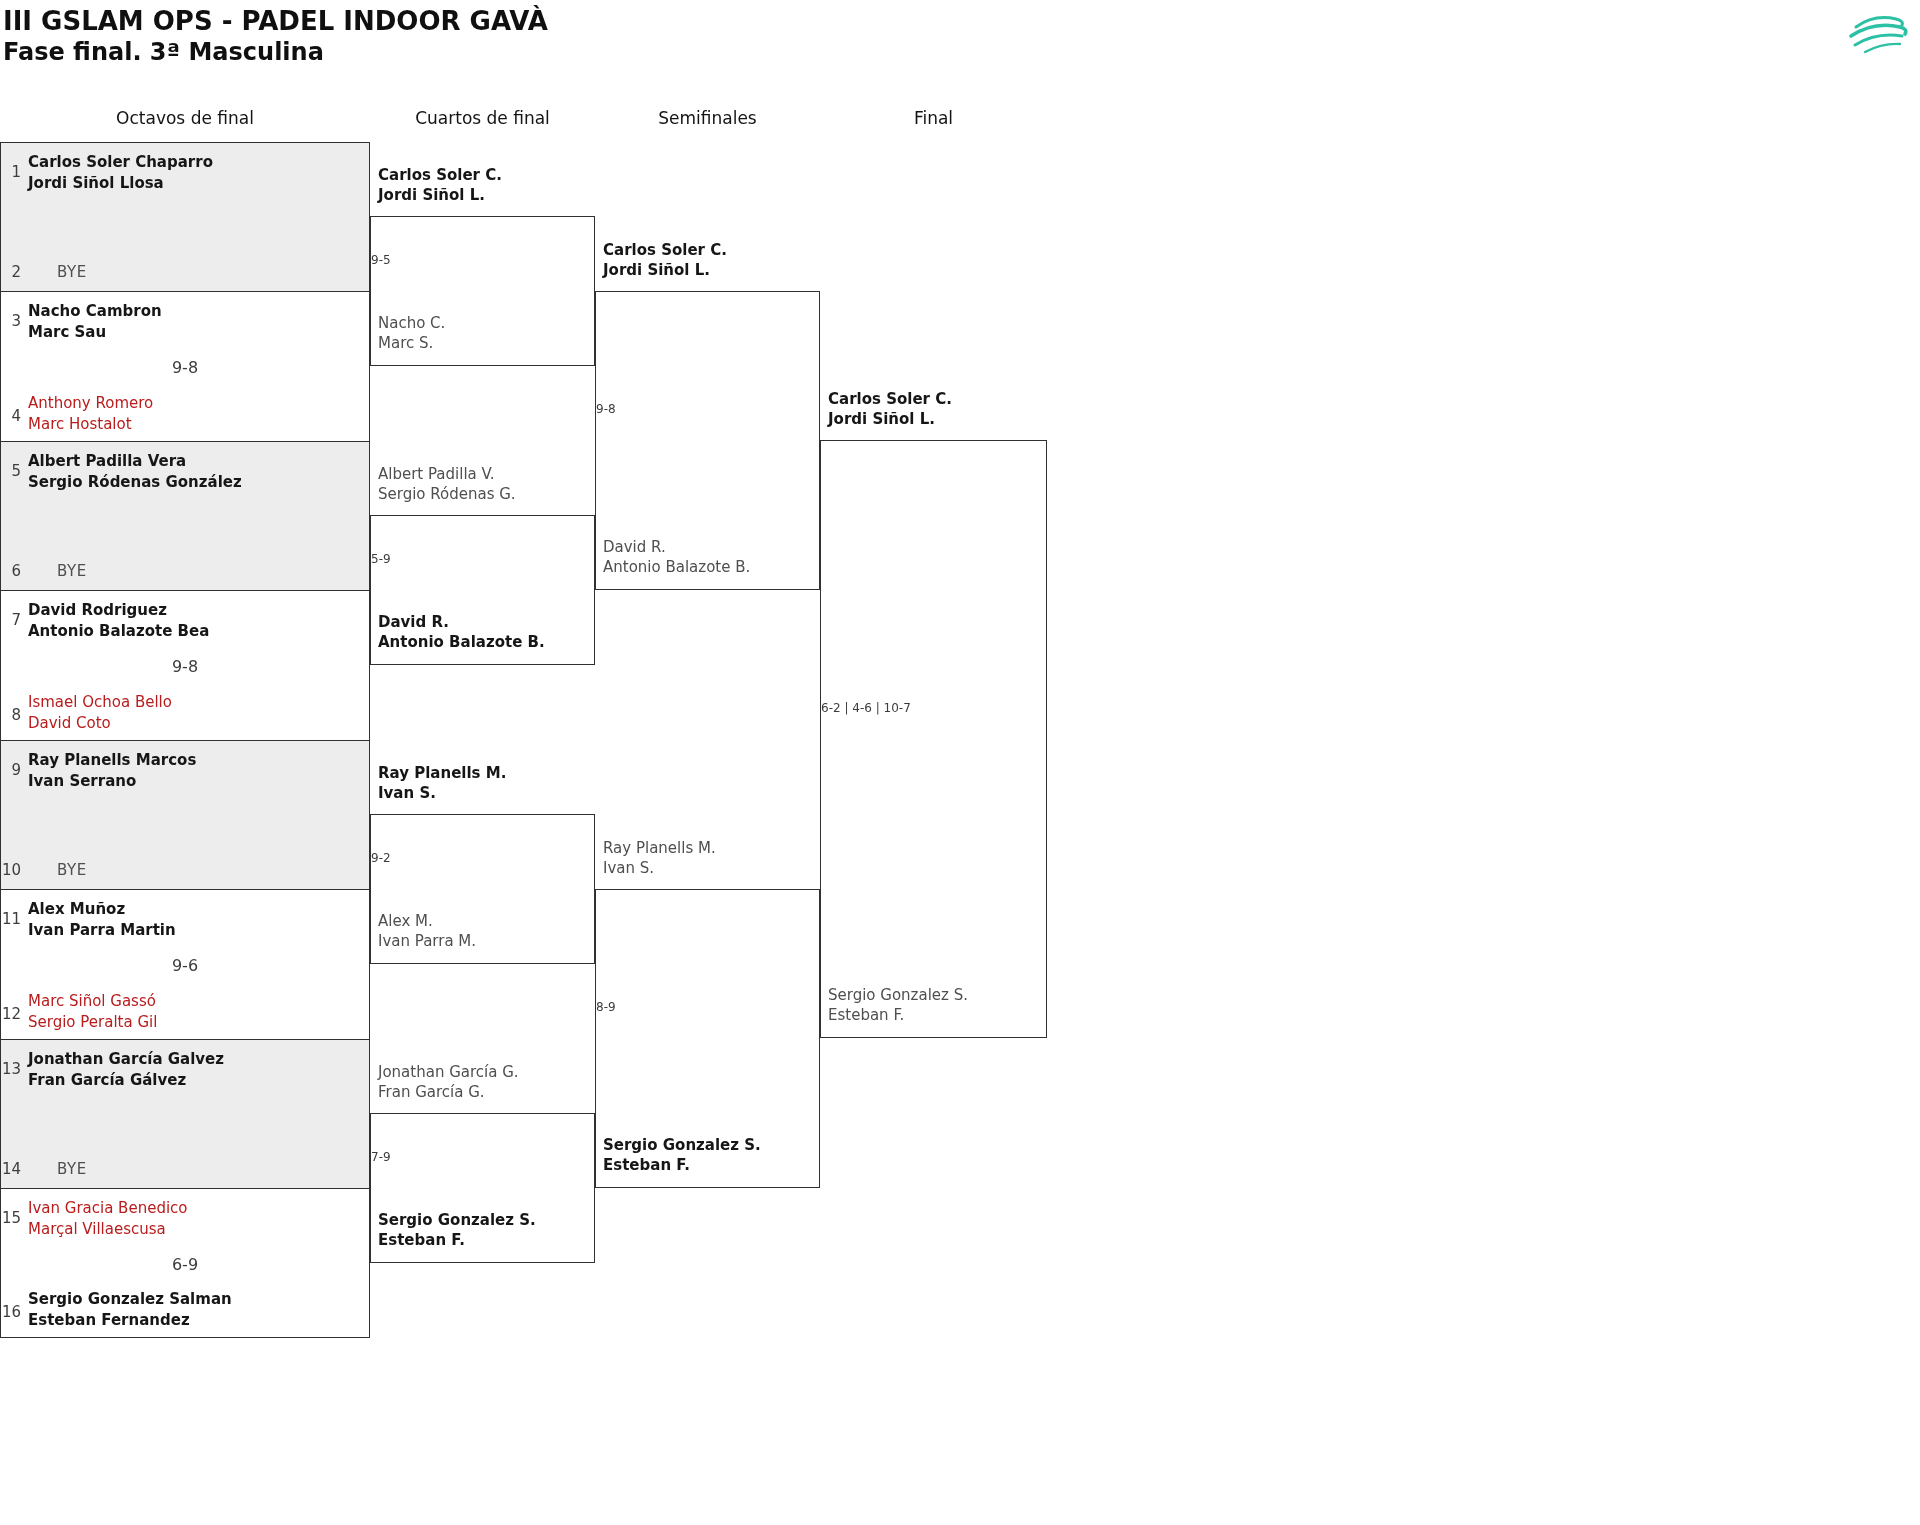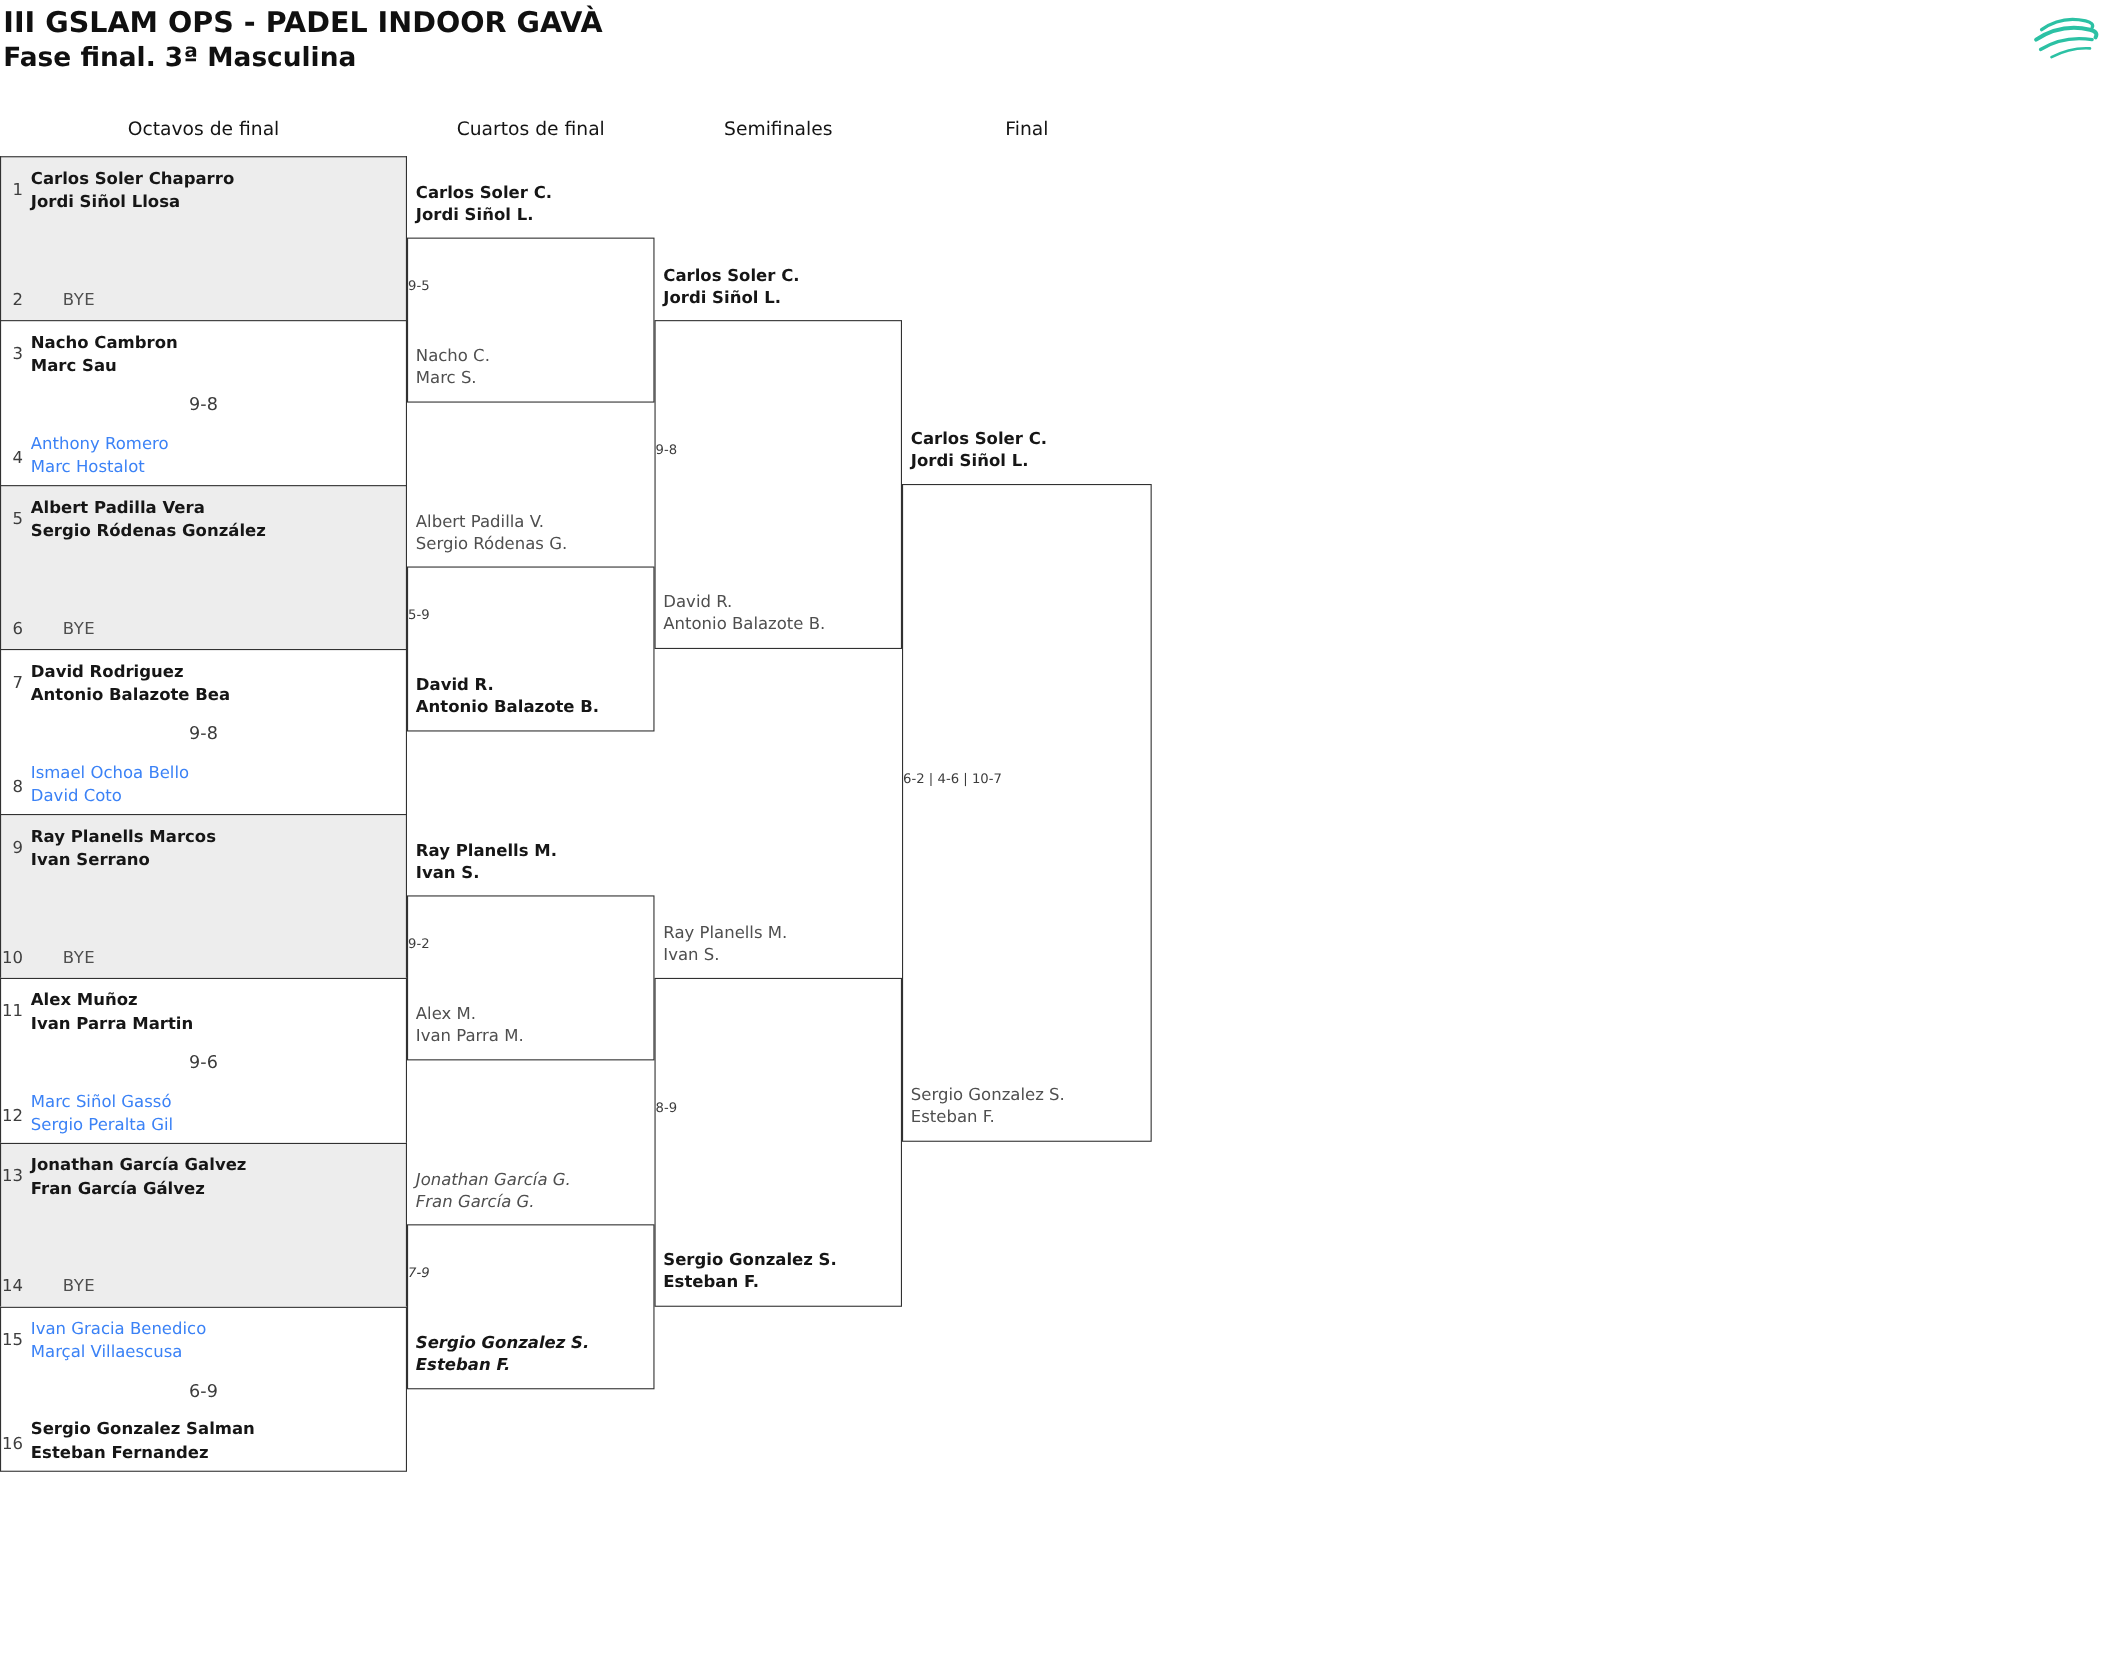--- a/index.html
+++ b/index.html
@@ -13,21 +13,21 @@
 
   .colhead{position:absolute;top:108px;font-size:17px;color:#141414;text-align:center;font-weight:500;}
 
   
   .match{position:absolute;left:0;width:370px;border:1px solid #313131;border-bottom:none;
          box-sizing:border-box;background:#ffffff;}
   .match.last{border-bottom:1px solid #313131;}
   .match.bye{background:#ededed;}
 
   .team{position:absolute;left:27px;}
-  .team .line{font-size:15px;line-height:21px;color:#3b82f6;white-space:nowrap;}
+  .team .line{font-size:15px;line-height:21px;color:#b91c1c;white-space:nowrap;}
   .team.winner .line{color:#161616;font-weight:700;}
   .team.t{top:9px;}
   .team.b{bottom:6px;}
 
   .seed{position:absolute;left:0;width:20px;text-align:right;font-size:15px;color:#3e3e3e;}
   .seed.t{top:20px;}
   .seed.b{bottom:16px;}
 
   .byerow{position:absolute;left:0;bottom:10px;display:flex;align-items:baseline;}
   .byerow .seed-inline{display:inline-block;width:20px;text-align:right;font-size:15px;color:#3e3e3e;margin-right:8px;}
@@ -201,21 +201,21 @@
       <div class="line">Ray Planells M.</div>
       <div class="line">Ivan S.</div>
     </div>
     <div class="rb-score" style="top:36px;">9-2</div>
     <div class="rb-label bot">
       <div class="line">Alex M.</div>
       <div class="line">Ivan Parra M.</div>
     </div>
   </div>
 
-  <div class="roundbox" style="left:370px;top:1113px;width:225px;height:150px;font-style:italic;">
+  <div class="roundbox" style="left:370px;top:1113px;width:225px;height:150px;">
     <div class="rb-label top">
       <div class="line">Jonathan García G.</div>
       <div class="line">Fran García G.</div>
     </div>
     <div class="rb-score" style="top:36px;">7-9</div>
     <div class="rb-label bot winner">
       <div class="line">Sergio Gonzalez S.</div>
       <div class="line">Esteban F.</div>
     </div>
   </div>

